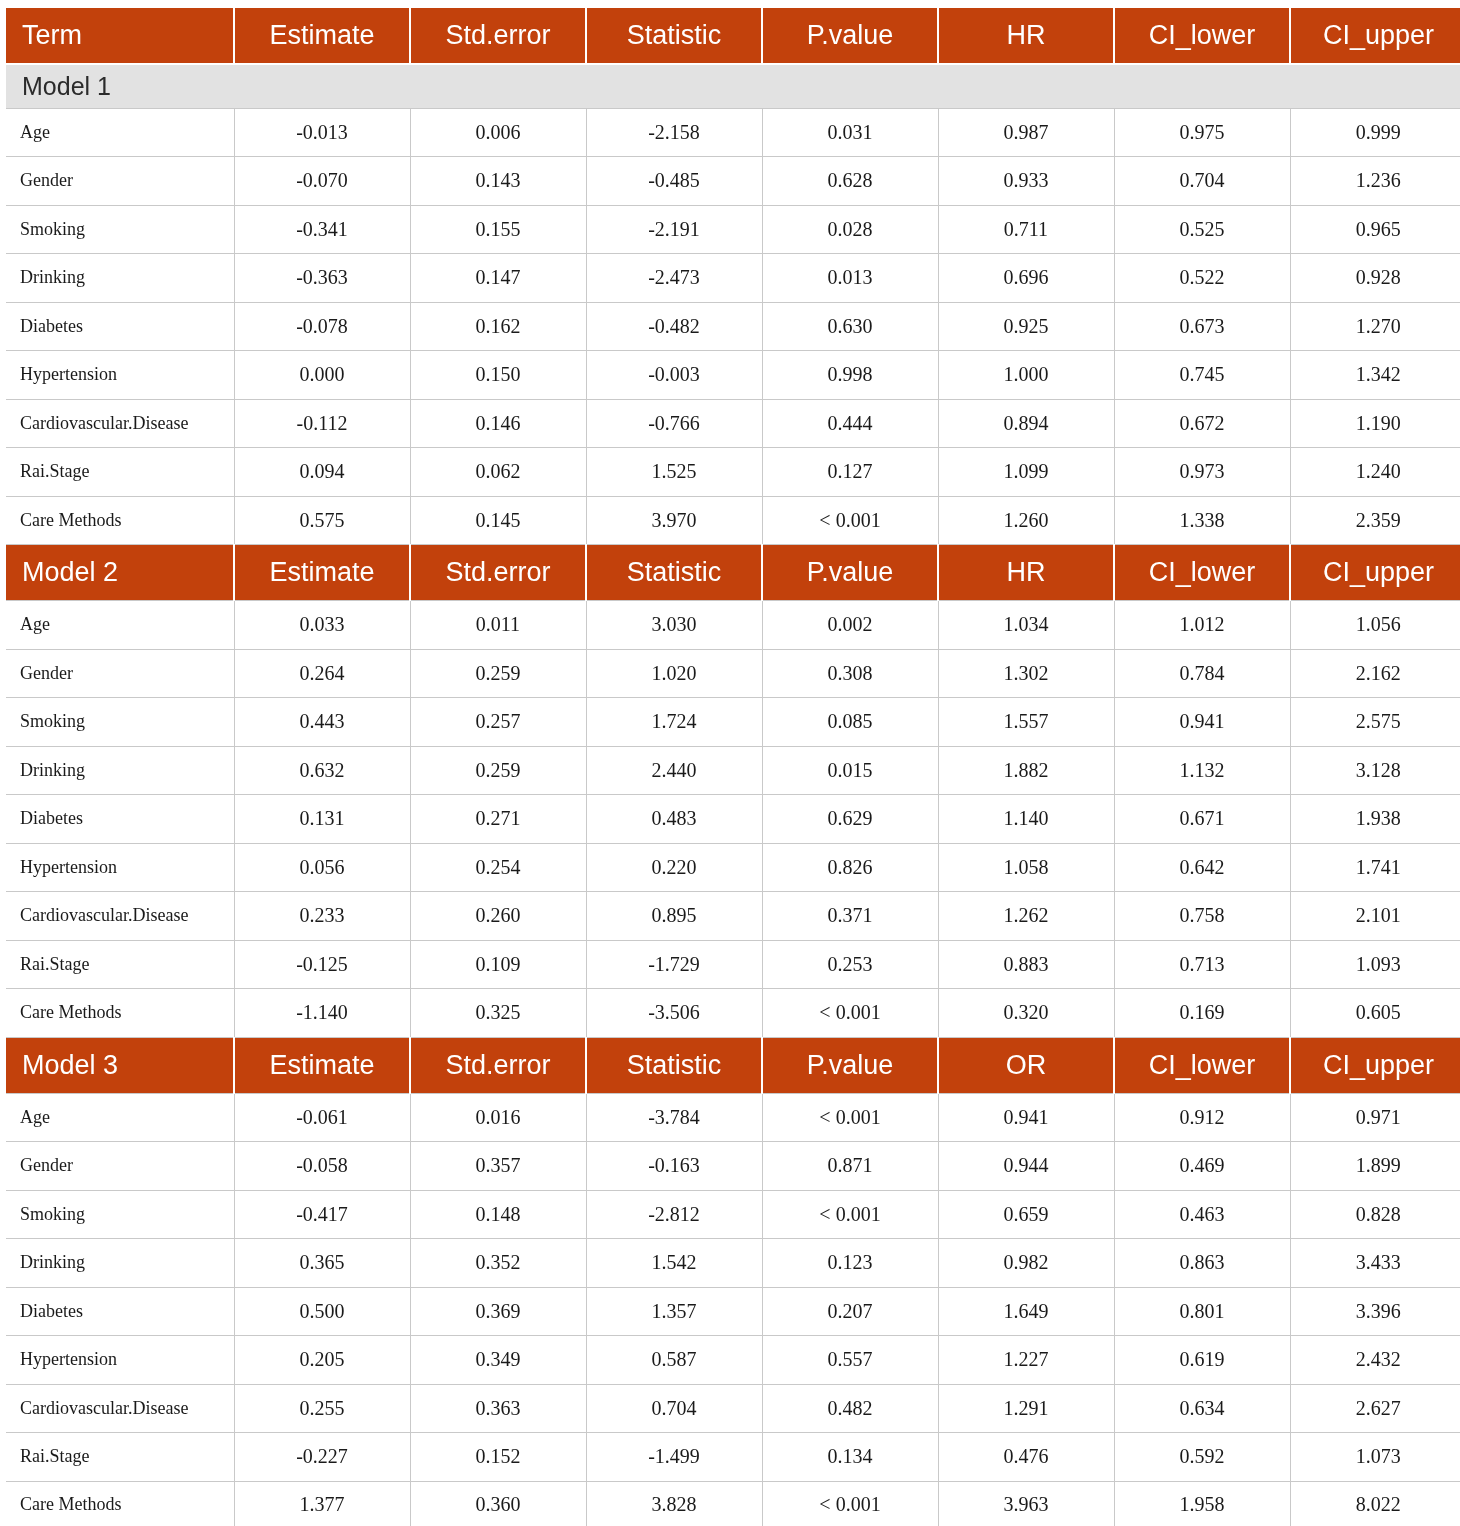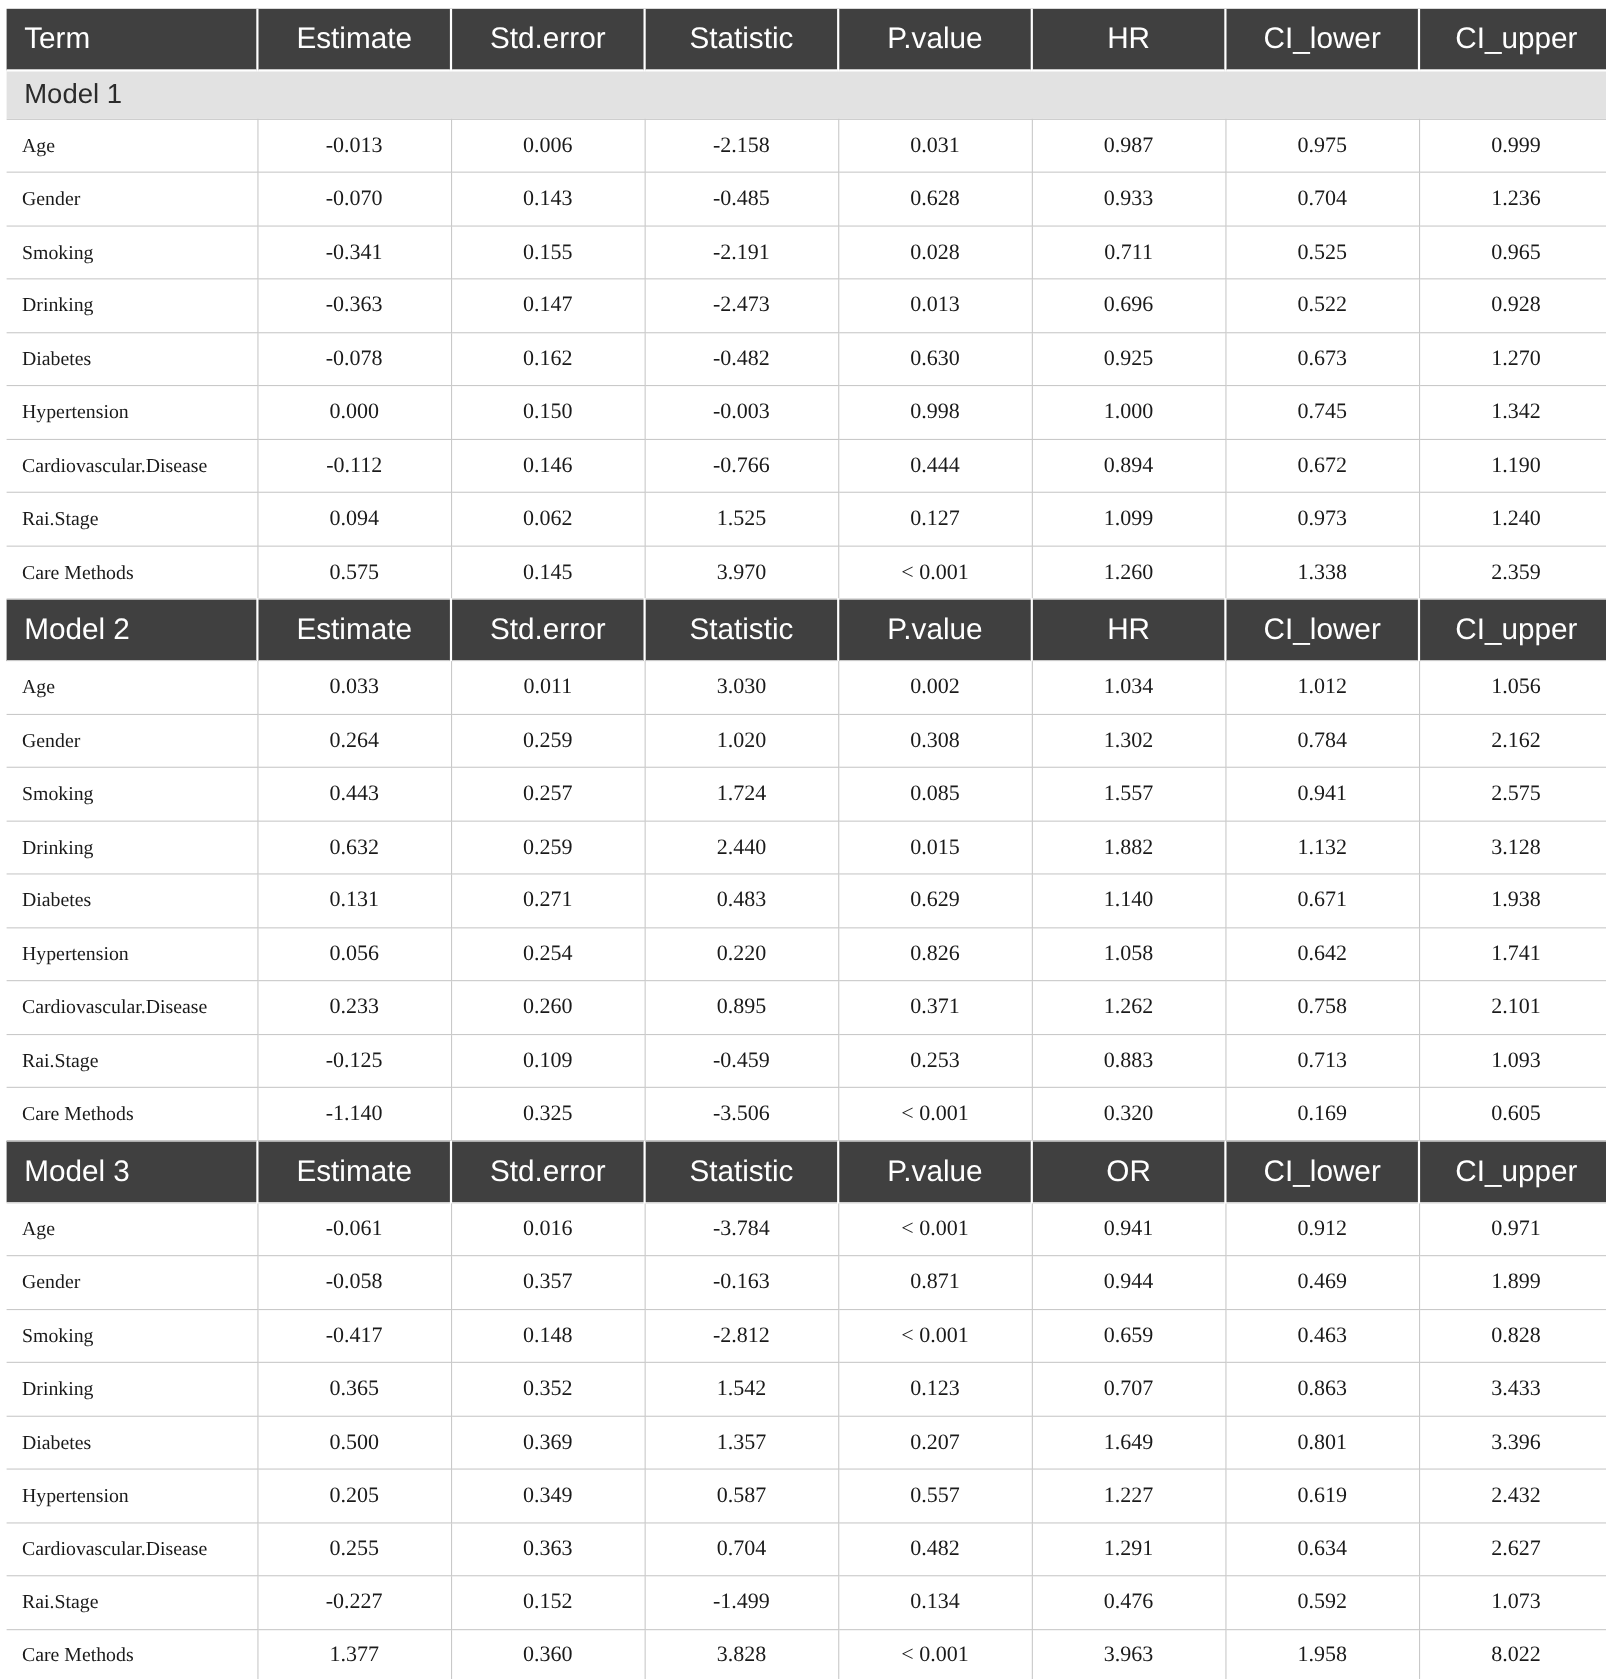--- a/index.html
+++ b/index.html
@@ -17,21 +17,21 @@
     width: 100%;
     border-collapse: collapse;
     table-layout: fixed;
     border-bottom: 3px solid #5a5a5a;
   }
   col.c-term { width: 228px; }
   col.c-val  { width: 176px; }
 
   
   tr.hdr th {
-    background: #404040;
+    background: #c2410c;
     color: #ffffff;
     font-family: "Liberation Sans", sans-serif;
     font-weight: 400;
     font-size: 27px;
     height: 56px;
     text-align: center;
     vertical-align: middle;
     border-left: 2px solid #ffffff;
     padding: 0 6px;
   }
@@ -271,21 +271,21 @@
           <td>0.895</td>
           <td>0.371</td>
           <td>1.262</td>
           <td>0.758</td>
           <td>2.101</td>
         </tr>
         <tr class="data">
           <td class="term">Rai.Stage</td>
           <td>-0.125</td>
           <td>0.109</td>
-          <td>-0.459</td>
+          <td>-1.729</td>
           <td>0.253</td>
           <td>0.883</td>
           <td>0.713</td>
           <td>1.093</td>
         </tr>
         <tr class="data">
           <td class="term">Care Methods</td>
           <td>-1.140</td>
           <td>0.325</td>
           <td>-3.506</td>
@@ -333,21 +333,21 @@
           <td>0.659</td>
           <td>0.463</td>
           <td>0.828</td>
         </tr>
         <tr class="data">
           <td class="term">Drinking</td>
           <td>0.365</td>
           <td>0.352</td>
           <td>1.542</td>
           <td>0.123</td>
-          <td>0.707</td>
+          <td>0.982</td>
           <td>0.863</td>
           <td>3.433</td>
         </tr>
         <tr class="data">
           <td class="term">Diabetes</td>
           <td>0.500</td>
           <td>0.369</td>
           <td>1.357</td>
           <td>0.207</td>
           <td>1.649</td>

